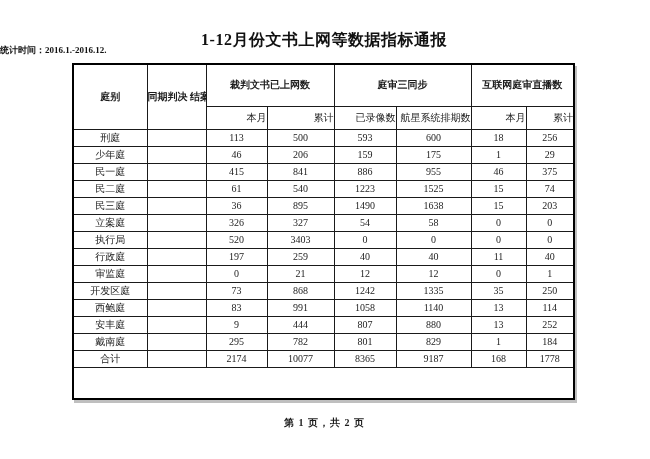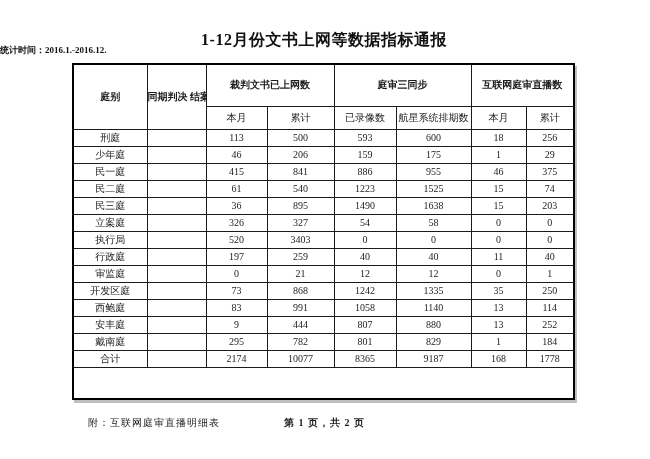--- a/index.html
+++ b/index.html
@@ -59,21 +59,21 @@
     text-align: center;
     vertical-align: middle;
     padding: 0;
     font-weight: normal;
     font-size: 10px;
     line-height: 1.25;
     overflow: hidden;
     white-space: nowrap;
   }
   .report-table thead tr.group-row th { height: 41px; font-weight: bold; }
-  .report-table thead tr.sub-row th { height: 22px; }
+  .report-table thead tr.sub-row th { height: 22px; text-align: right; }
   .report-table tbody tr.data-row { height: 17px; }
   .report-table tbody tr.blank-row td { height: 30px; }
   .pre-line {
     white-space: pre-line;
     line-height: 1.5;
   }
   .footer-note {
     position: absolute;
     top: 416px;
     left: 88px;
@@ -271,16 +271,15 @@
           <td>1778</td>
         </tr>
       </tbody>
     <tbody>
       <tr class="blank-row">
         <td colspan="8"></td>
       </tr>
     </tbody>
   </table>
 
-  <div class="footer-note">附：互联网庭审直播明细表</div>
   <div class="footer-page">第 1 页，共 2 页</div>
 
 </div>
 
 </body></html>

